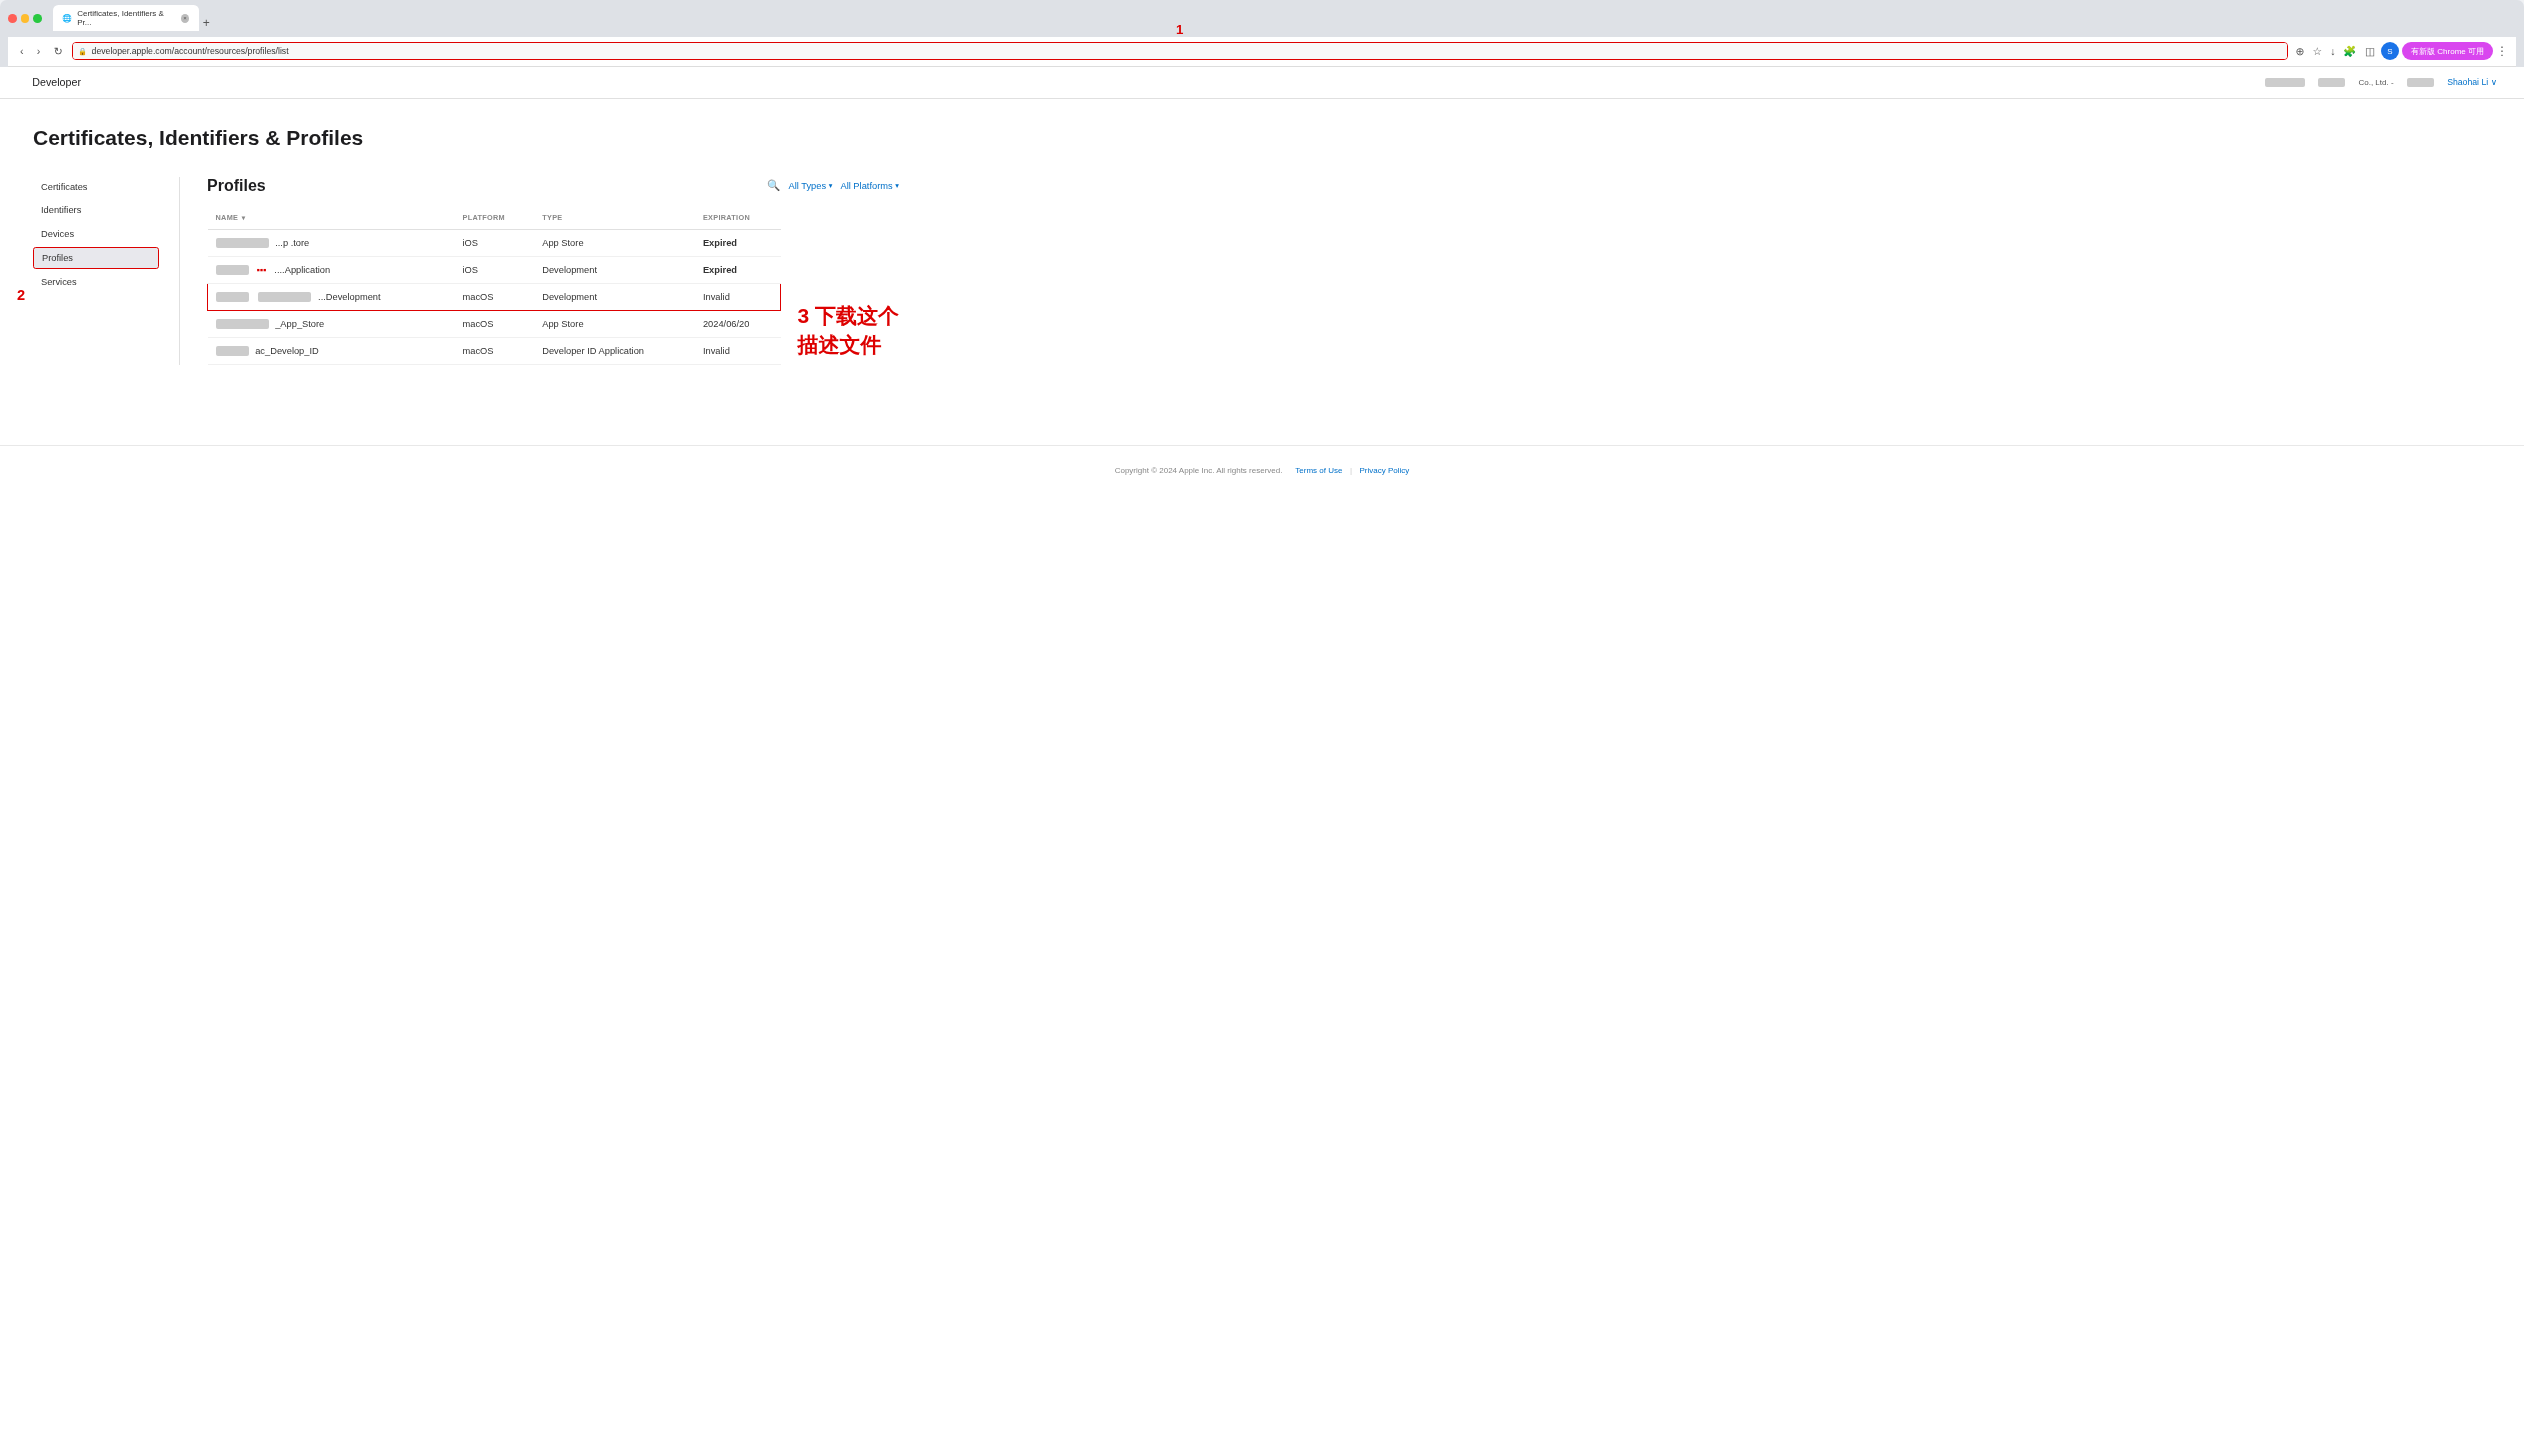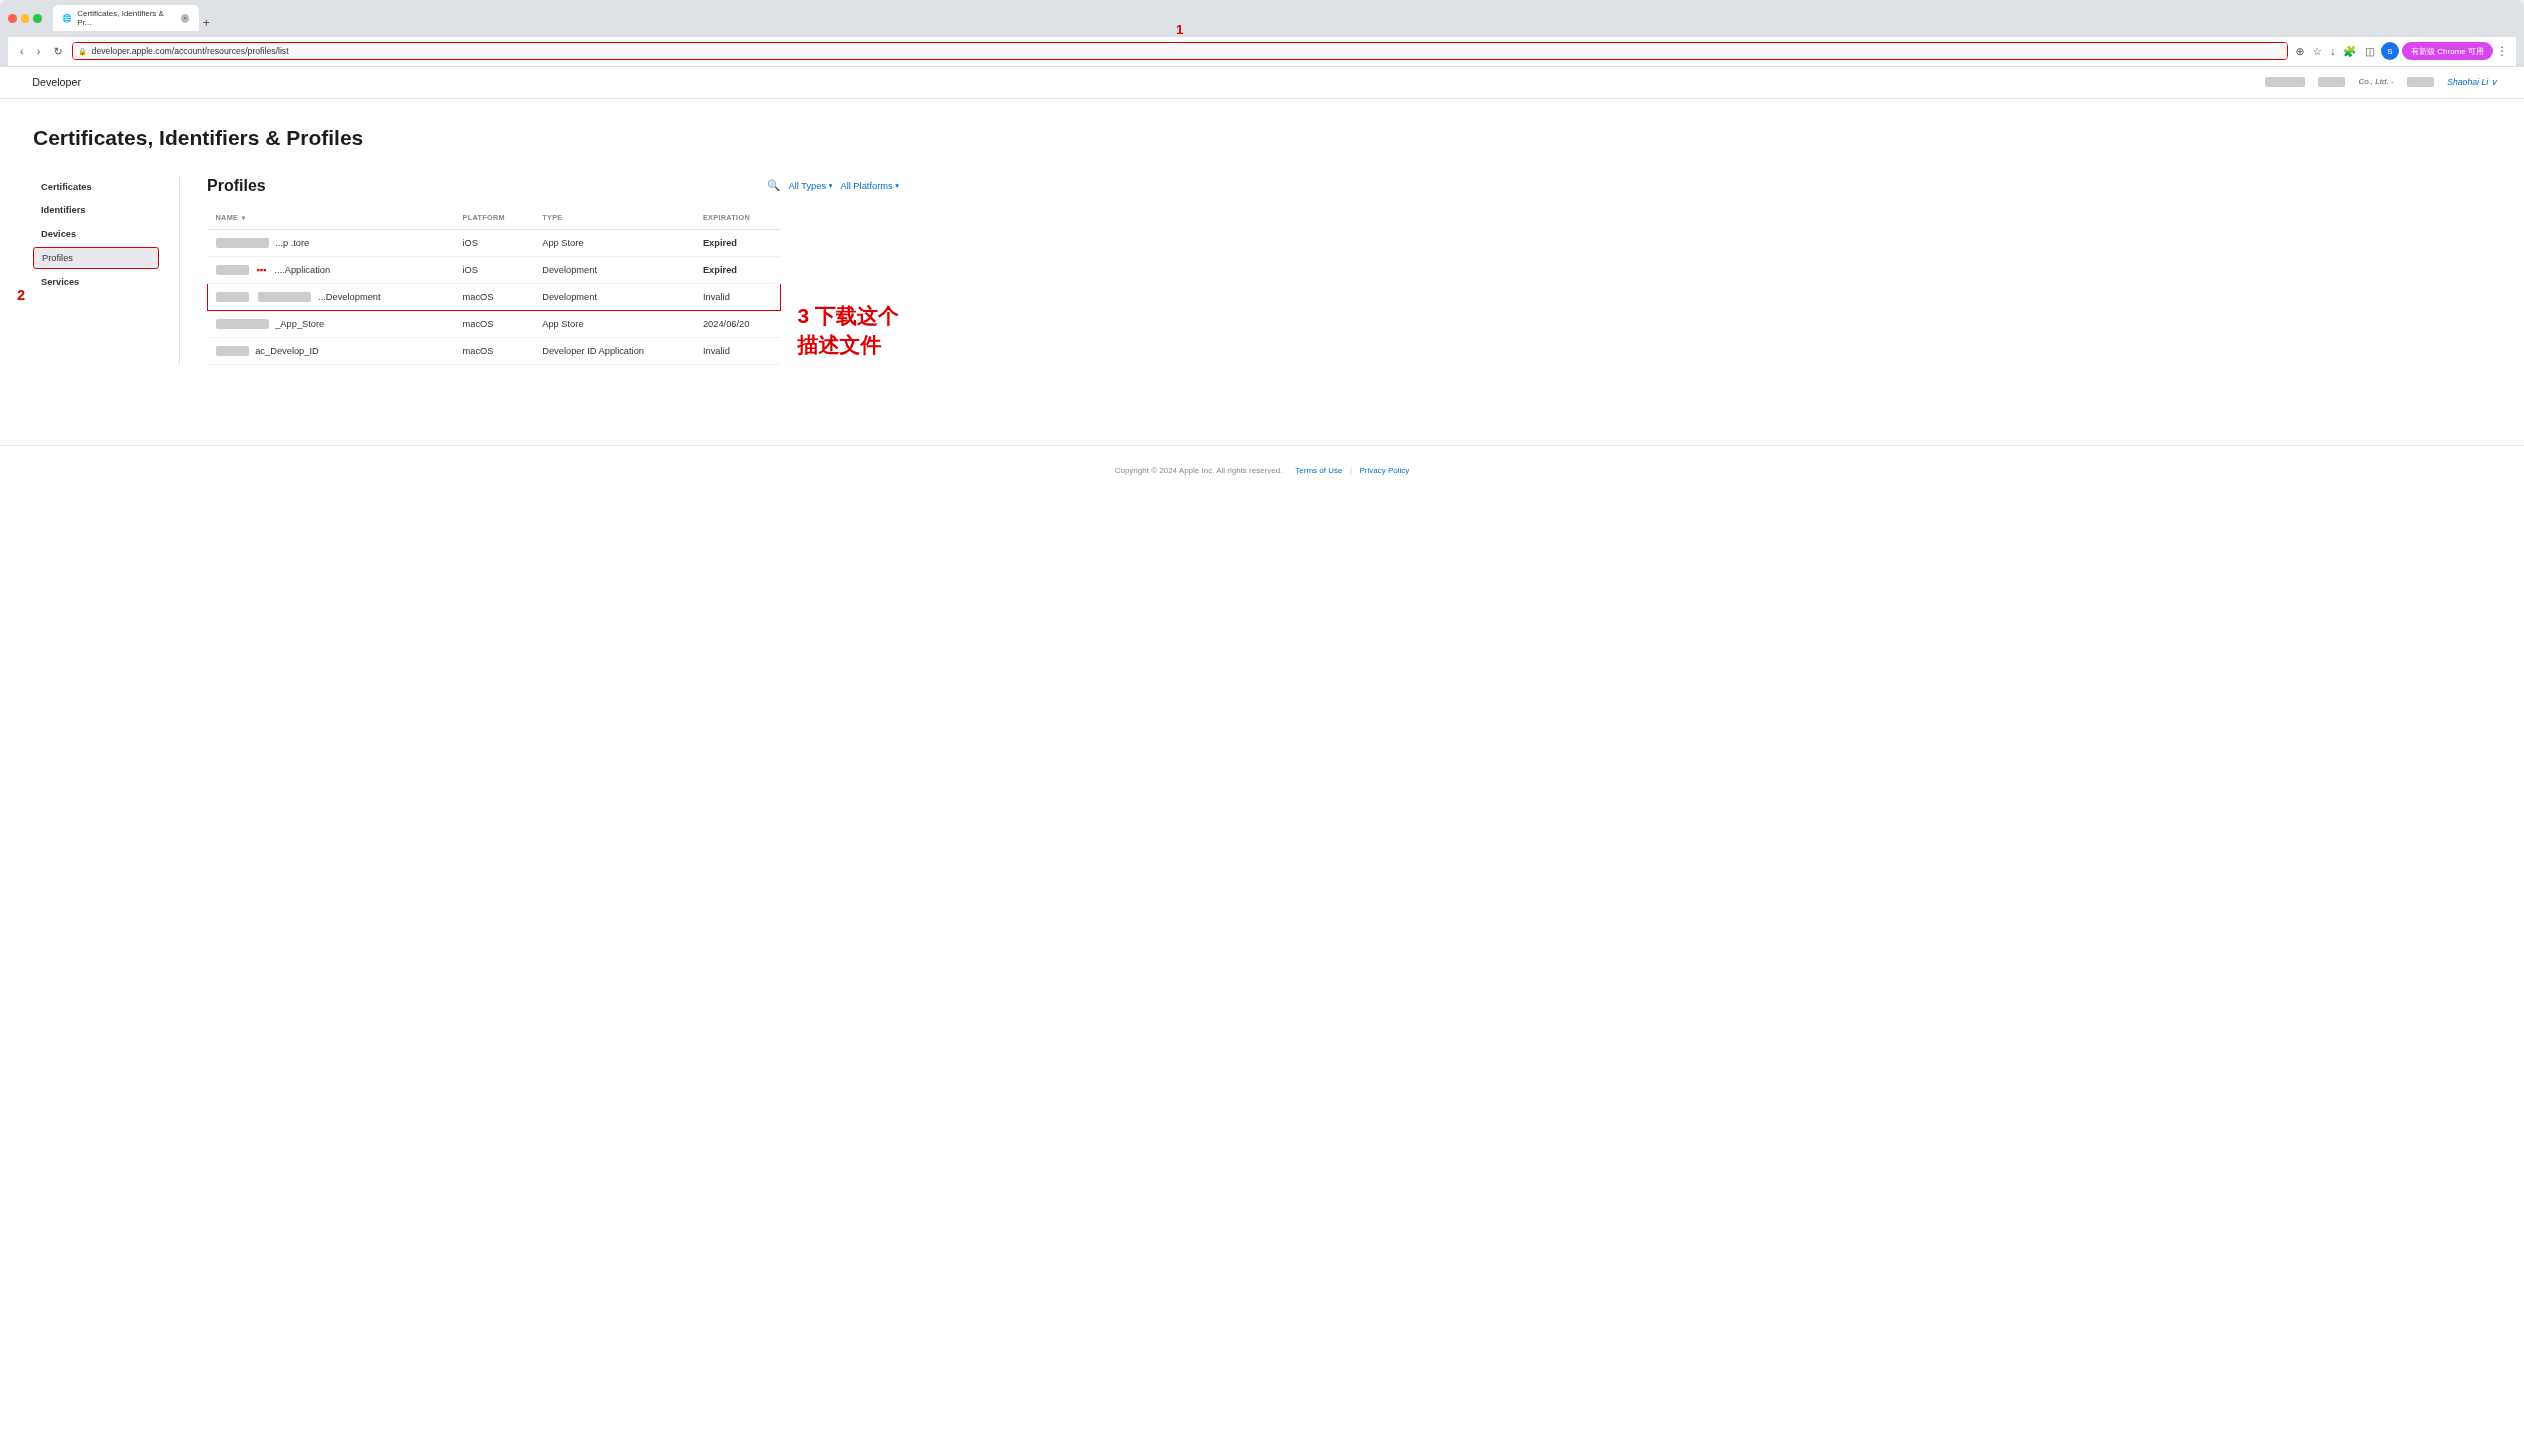--- a/index.html
+++ b/index.html
@@ -31,36 +31,36 @@
     .menu-btn { font-size: 12px; color: #555; cursor: pointer; }
 
     
     .page-content { background: #fff; min-height: calc(100vh - 53px); }
 
     
     .apple-header { background: rgba(255,255,255,0.9); border-bottom: 0.7px solid #e0e0e0; padding: 0 27px; display: flex; align-items: center; justify-content: space-between; height: 32px; backdrop-filter: blur(6.7px); }
     .apple-logo-area { display: flex; align-items: center; gap: 5.3px; }
     .apple-logo { font-size: 12px; }
     .apple-developer-text { font-size: 10.7px; font-weight: 500; color: #1d1d1f; }
-    .header-right { display: flex; align-items: flex-start; gap: 13.3px; font-size: 8.7px; color: #555; font-style: italic; }
+    .header-right { display: flex; align-items: flex-end; gap: 13.3px; font-size: 8.7px; color: #555; }
     .header-user { color: #0070c9; font-size: 8.7px; cursor: pointer; }
     .header-blurred { background: #ccc; width: 40px; height: 9.3px; border-radius: 2px; display: inline-block; }
     .header-blurred-sm { background: #ccc; width: 27px; height: 9.3px; border-radius: 2px; display: inline-block; }
     .header-co { font-size: 8px; color: #555; }
 
     
     .main-area { padding: 27px 33px 40px; max-width: 932px; }
     .page-title { font-size: 21px; font-weight: 700; color: #1d1d1f; margin-bottom: 27px; }
 
     
     .content-layout { display: flex; gap: 0; }
 
     
     .sidebar { width: 146px; flex-shrink: 0; padding-right: 20px; }
-    .sidebar-item { padding: 5.3px 8px; font-size: 9.3px; color: #333; cursor: pointer; border-radius: 4px; margin-bottom: 2.7px; font-weight: bold; }
+    .sidebar-item { padding: 5.3px 8px; font-size: 9.3px; color: #333; cursor: pointer; border-radius: 4px; margin-bottom: 2.7px; }
     .sidebar-item-active { background: #e8e8ed; font-weight: 500; border: 1.3px solid #d00; border-radius: 2.7px; }
 
     
     .main-content { flex: 1; border-left: 0.7px solid #e0e0e0; padding-left: 27px; }
 
     
     .profiles-header { display: flex; align-items: center; justify-content: space-between; margin-bottom: 13.3px; }
     .profiles-title { font-size: 16px; font-weight: 700; color: #1d1d1f; }
     .filter-area { display: flex; align-items: center; gap: 8px; }
     .search-icon { color: #0070c9; font-size: 10.7px; cursor: pointer; }

